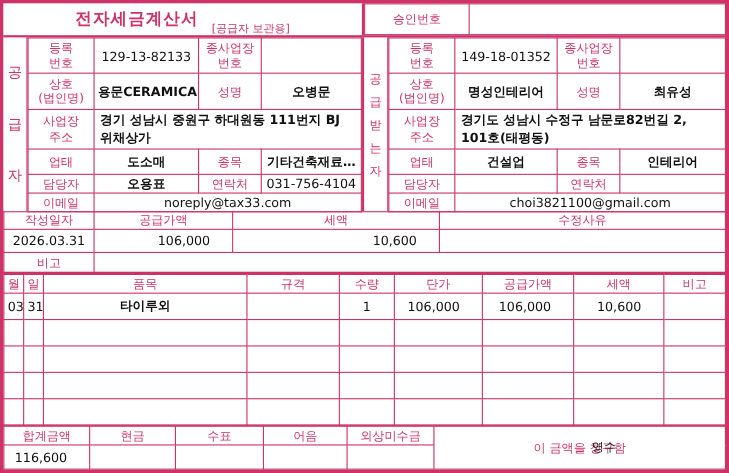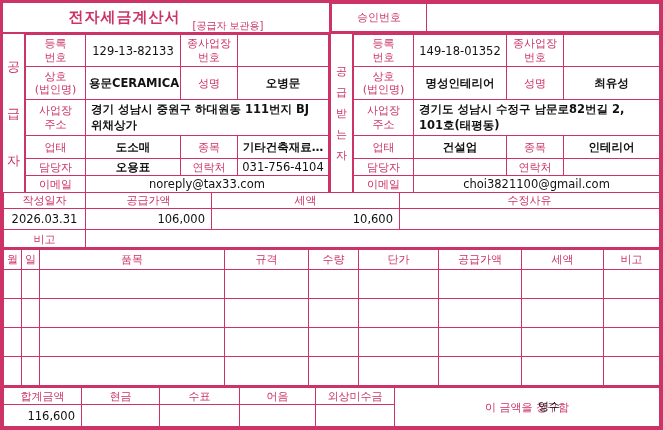--- a/index.html
+++ b/index.html
@@ -6,21 +6,21 @@
   * { box-sizing:border-box; margin:0; padding:0; }
   body { background:#ffffff; font-family:"DejaVu Sans","Liberation Sans",sans-serif; }
   .invoice { width:663px; height:430px; border:3px solid var(--pink); background:#fff;
              display:flex; flex-direction:column; color:var(--ink); font-size:11px; }
   table { border-collapse:collapse; table-layout:fixed; width:100%; }
   td { border:1px solid var(--pink); padding:0 3px; overflow:hidden; white-space:nowrap;
        text-align:center; vertical-align:middle; }
   .lbl { color:var(--pink); }
   .val { color:var(--ink); font-size:11.5px; }
   .b { font-weight:bold; }
-  .num { text-align:right; padding-right:6px; }
+  .num { text-align:right; padding-right:20px; }
   .left { text-align:left; padding-left:5px; }
 
   
   .band-header { height:31px; display:flex; border-bottom:2px solid var(--pink); }
   .title-cell { width:328px; border-right:2px solid var(--pink); display:flex;
                 align-items:center; justify-content:center; gap:12px; }
   .title-main { color:var(--pink); font-weight:bold; font-size:15px; letter-spacing:1px; }
   .title-sub { color:var(--pink); font-size:10px;margin-top:16px; }
   .approval { flex:1; }
   .approval table { height:100%; }
@@ -267,20 +267,31 @@
         <td class="lbl">일</td>
         <td class="lbl">품목</td>
         <td class="lbl">규격</td>
         <td class="lbl">수량</td>
         <td class="lbl">단가</td>
         <td class="lbl">공급가액</td>
         <td class="lbl">세액</td>
         <td class="lbl">비고</td>
       </tr>
       <tr class="ir">
+        <td class="val">03</td>
+        <td class="val">31</td>
+        <td class="val b">타이루외</td>
+        <td class="val"></td>
+        <td class="val">1</td>
+        <td class="val num">106,000</td>
+        <td class="val num">106,000</td>
+        <td class="val num">10,600</td>
+        <td class="val"></td>
+      </tr>
+      <tr class="ir">
         <td class="val"></td>
         <td class="val"></td>
         <td class="val"></td>
         <td class="val"></td>
         <td class="val"></td>
         <td class="val num"></td>
         <td class="val num"></td>
         <td class="val num"></td>
         <td class="val"></td>
       </tr>

